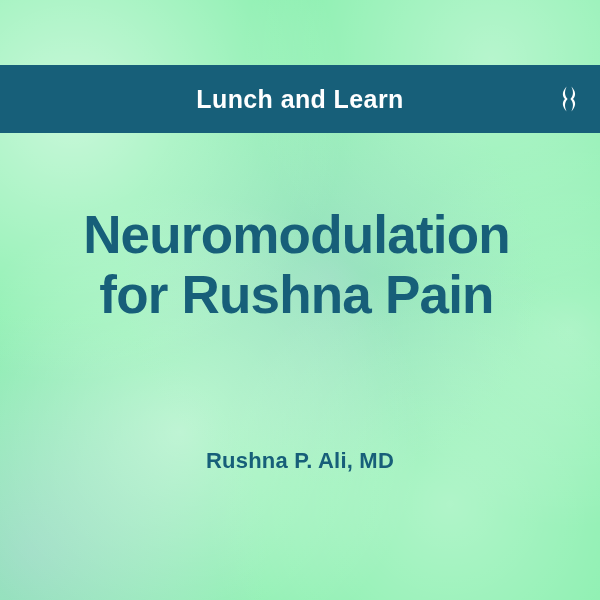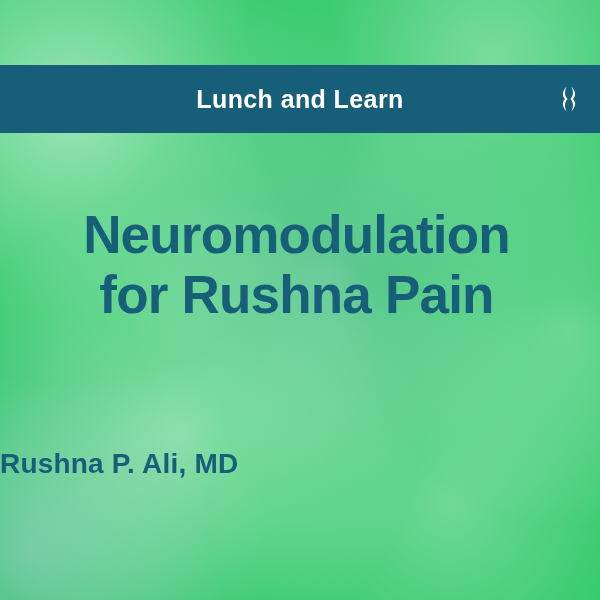--- a/index.html
+++ b/index.html
@@ -11,21 +11,21 @@
     height: 600px;
     overflow: hidden;
     font-family: "Liberation Sans", sans-serif;
     background: #cfdfe8;
   }
 
   .slide {
     position: relative;
     width: 600px;
     height: 600px;
-    background: #22c55e;
+    background: #86efac;
     overflow: hidden;
   }
 
   
   .texture {
     position: absolute;
     inset: 0;
     background:
       radial-gradient(circle at 12% 18%, rgba(255,255,255,0.55) 0%, rgba(255,255,255,0) 38%),
       radial-gradient(circle at 82% 10%, rgba(255,255,255,0.40) 0%, rgba(255,255,255,0) 34%),
@@ -83,21 +83,22 @@
     line-height: 1.13;
     letter-spacing: -0.8px;
     color: #175f79;
   }
 
   .presenter {
     position: absolute;
     top: 448px;
     left: 0;
     width: 600px;
-    font-size: 28px;
+    text-align: center;
+    font-size: 22px;
     font-weight: bold;
     color: #175f79;
     letter-spacing: 0.2px;
   }
 </style>
 </head>
 <body>
 
 <div class="slide">
 

